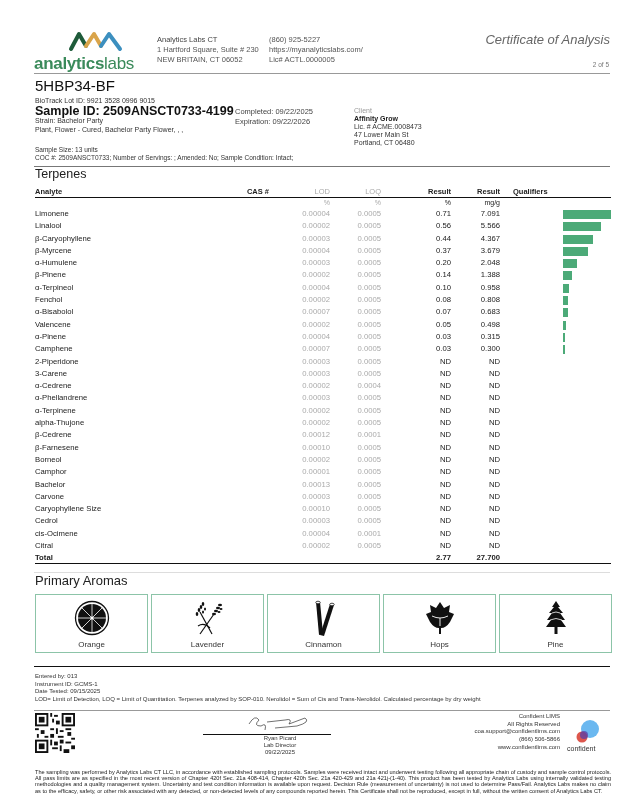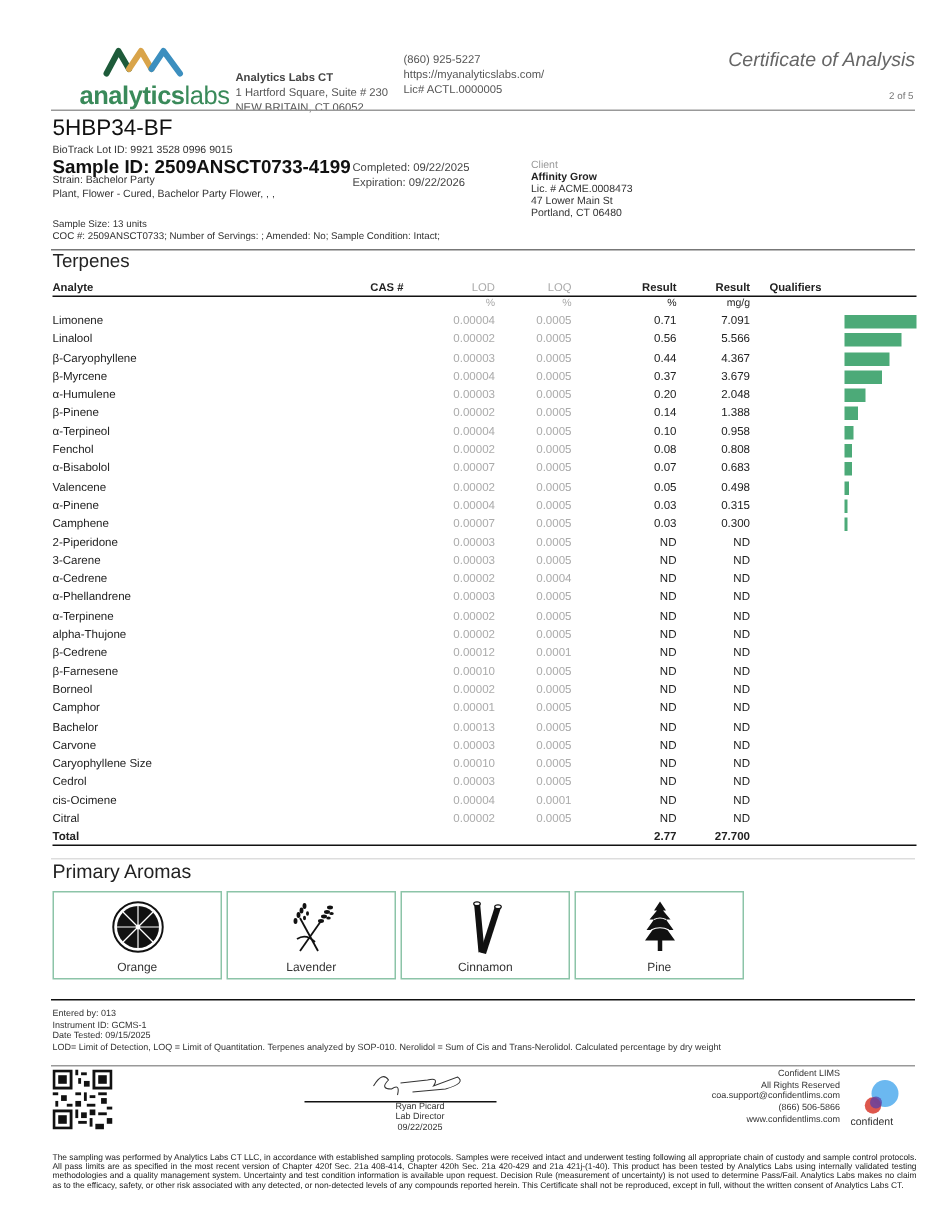--- a/index.html
+++ b/index.html
@@ -2,25 +2,25 @@
 <html><head>
 <meta charset="utf-8">
 <style>
   * { box-sizing: border-box; margin: 0; padding: 0; }
   html, body { width: 634px; height: 812px; background: #fff; overflow: hidden; }
   body { font-family: "Liberation Sans", "DejaVu Sans", sans-serif; color: #222; position: relative; }
   .abs { position: absolute; }
 
   
   .logo { left: 34px; top: 28px; width: 120px; height: 46px; }
-  .logo-word { position: absolute; left: 0; top: 26px; font-size: 17px; letter-spacing: -0.3px; white-space: nowrap; margin-left: 19px; }
+  .logo-word { position: absolute; left: 0; top: 26px; font-size: 17px; letter-spacing: -0.3px; white-space: nowrap; }
   .logo-word .b { color: #3a8a5a; font-weight: bold; }
   .logo-word .l { color: #3a8a5a; }
   .company { left: 157px; top: 35px; font-size: 7.5px; line-height: 10px; color: #555; }
-  .company .name { font-weight: bold; color: #444; margin-top: 12px; }
+  .company .name { font-weight: normal; color: #444; }
   .contact { left: 269px; top: 35px; font-size: 7.5px; line-height: 10px; color: #555; }
   .coa-title { right: 24px; top: 32px; font-size: 13px; color: #666; font-style: italic; }
   .page-num { right: 25px; top: 61px; font-size: 6.5px; color: #777; }
   .hr-top { left: 34px; right: 24px; top: 73px; height: 1px; background: #999; }
 
   .sample-code { left: 35px; top: 77px; font-size: 15px; font-weight: normal; color: #111; }
   .lot { left: 35px; top: 97px; font-size: 7px; color: #333; }
   .sample-id { left: 35px; top: 104px; font-size: 12.5px; font-weight: bold; color: #111; }
   .strain { left: 35px; top: 117px; font-size: 7px; line-height: 8.5px; color: #333; }
   .dates { left: 235px; top: 107px; font-size: 7.5px; line-height: 9.5px; color: #444; }
@@ -395,20 +395,28 @@
     <div class="aroma-label">Lavender</div>
   </div>
   <div class="aroma">
     <svg width="36" height="38" viewBox="0 0 36 38">
       <path d="M10 2 L14 2 L17 34 L13 35 Z" fill="#111"></path>
       <path d="M24 4 L28 5 L18 36 L14 35 Z" fill="#111"></path>
       <ellipse cx="12" cy="2.5" rx="2.2" ry="1.3" fill="#fff" stroke="#111" stroke-width="0.8"></ellipse>
       <ellipse cx="26" cy="4.5" rx="2.2" ry="1.3" fill="#fff" stroke="#111" stroke-width="0.8"></ellipse>
     </svg>
     <div class="aroma-label">Cinnamon</div>
+  </div>
+  <div class="aroma">
+    <svg width="36" height="36" viewBox="0 0 36 36">
+      <path d="M18 2 L22 8 L28 5 L27 12 L32 14 L28 22 Q24 28 19 28 L19 34 L17 34 L17 28 Q12 28 8 22 L4 14 L9 12 L8 5 L14 8 Z" fill="#111"></path>
+      <path d="M10 16 Q18 20 26 16" stroke="#fff" stroke-width="0.9" fill="none"></path>
+      <path d="M18 18 L18 26" stroke="#fff" stroke-width="0.9"></path>
+    </svg>
+    <div class="aroma-label">Hops</div>
   </div>
   <div class="aroma">
     <svg width="36" height="36" viewBox="0 0 36 36">
       <path d="M18 1 L22 7 L20 7 L25 13 L22 13 L27 20 L23 20 L28 27 L19.5 27 L19.5 34 L16.5 34 L16.5 27 L8 27 L13 20 L9 20 L14 13 L11 13 L16 7 L14 7 Z" fill="#111"></path>
       <path d="M12 20 Q18 17 24 20" stroke="#fff" stroke-width="0.8" fill="none"></path>
       <path d="M14 13 Q18 11 22 13" stroke="#fff" stroke-width="0.8" fill="none"></path>
     </svg>
     <div class="aroma-label">Pine</div>
   </div>
 </div>

